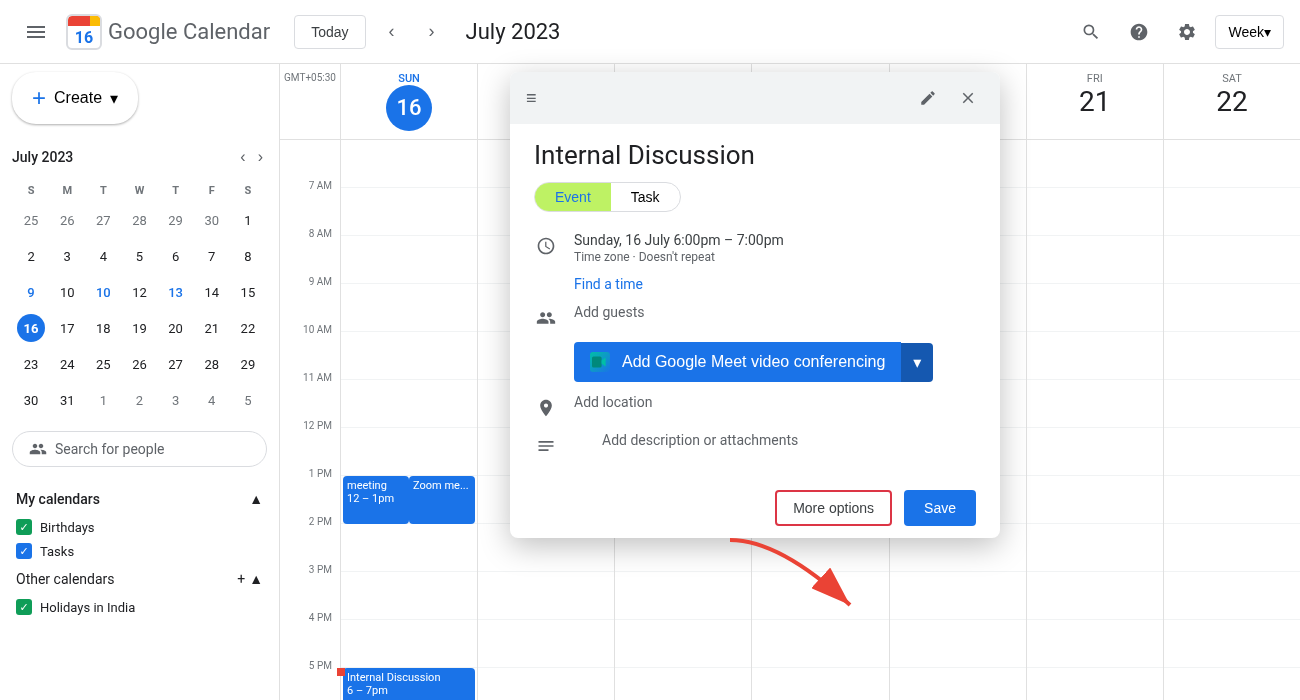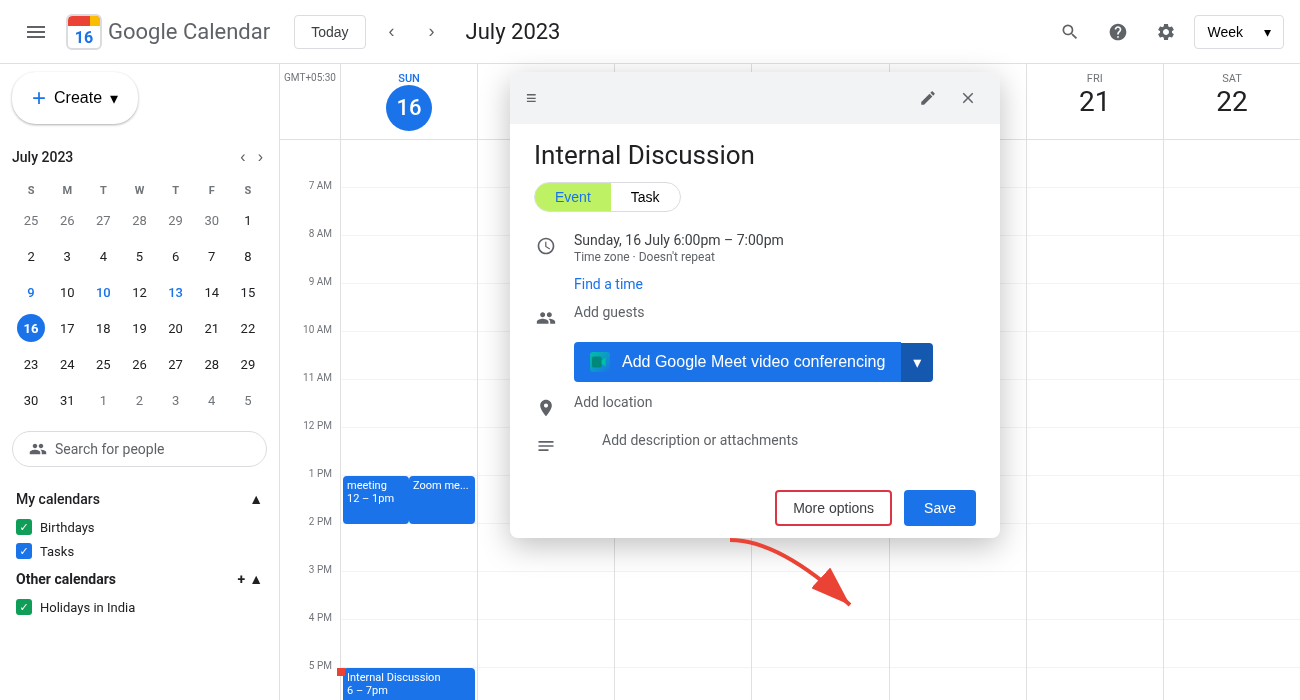--- a/index.html
+++ b/index.html
@@ -13,21 +13,21 @@
     .hamburger-btn { width: 40px; height: 40px; display: flex; align-items: center; justify-content: center; border-radius: 50%; cursor: pointer; border: none; background: transparent; }
     .hamburger-icon span { display: block; width: 18px; height: 2px; background: #5f6368; margin: 3px 0; }
     .google-calendar-logo { display: flex; align-items: center; gap: 4px; margin-right: 8px; }
     .logo-text { font-size: 22px; color: #5f6368; font-weight: 400; }
     .today-btn { border: 1px solid #dadce0; border-radius: 4px; padding: 8px 16px; font-size: 14px; cursor: pointer; background: #fff; color: #3c4043; margin-left: 8px; }
     .nav-arrows { display: flex; gap: 4px; }
     .nav-arrow { width: 36px; height: 36px; border-radius: 50%; border: none; background: transparent; cursor: pointer; display: flex; align-items: center; justify-content: center; color: #5f6368; font-size: 18px; }
     .header-month { font-size: 22px; font-weight: 400; color: #202124; margin-left: 8px; flex: 1; }
     .header-right { display: flex; align-items: center; gap: 8px; }
     .icon-btn { width: 40px; height: 40px; border-radius: 50%; border: none; background: transparent; cursor: pointer; display: flex; align-items: center; justify-content: center; color: #5f6368; font-size: 20px; }
-    .view-selector { border: 1px solid #dadce0; border-radius: 4px; padding: 8px 12px; font-size: 14px; cursor: pointer; background: #fff; display: flex; align-items: center; gap: 21px; }
+    .view-selector { border: 1px solid #dadce0; border-radius: 4px; padding: 8px 12px; font-size: 14px; cursor: pointer; background: #fff; display: flex; align-items: center; gap: 0; }
 
     
     .main-layout { display: flex; height: calc(700px - 64px); }
 
     
     .sidebar { width: 280px; padding: 8px 12px; border-right: 1px solid #e0e0e0; overflow-y: auto; flex-shrink: 0; }
     .create-btn { display: flex; align-items: center; gap: 8px; background: #fff; border: none; border-radius: 24px; padding: 12px 20px; font-size: 16px; cursor: pointer; box-shadow: 0 1px 3px rgba(0,0,0,0.2), 0 1px 2px rgba(0,0,0,0.14); margin-bottom: 16px; }
     .create-plus { font-size: 24px; color: #1a73e8; font-weight: 300; }
 
     
@@ -46,21 +46,21 @@
     .search-people { display: flex; align-items: center; gap: 8px; border: 1px solid #dadce0; border-radius: 24px; padding: 8px 16px; color: #5f6368; font-size: 14px; cursor: pointer; margin-bottom: 16px; }
 
     .section-header { display: flex; align-items: center; justify-content: space-between; padding: 8px 4px; font-size: 14px; font-weight: 500; cursor: pointer; }
     .calendar-item { display: flex; align-items: center; gap: 8px; padding: 4px 4px; cursor: pointer; font-size: 13px; }
     .cal-checkbox { width: 16px; height: 16px; border-radius: 3px; display: flex; align-items: center; justify-content: center; }
     .cal-checkbox.green { background: #0f9d58; }
     .cal-checkbox.blue-cb { background: #1a73e8; }
     .cal-checkbox.teal { background: #0f9d58; }
     .checkmark { color: #fff; font-size: 11px; }
 
-    .other-cals-header { display: flex; align-items: center; justify-content: space-between; padding: 8px 4px; font-size: 14px; font-weight: 700; }
+    .other-cals-header { display: flex; align-items: center; justify-content: space-between; padding: 8px 4px; font-size: 14px; font-weight: 400; }
 
     
     .calendar-area { flex: 1; display: flex; flex-direction: column; overflow: hidden; position: relative; }
     .day-headers { display: flex; border-bottom: 1px solid #e0e0e0; }
     .gmt-label { width: 60px; flex-shrink: 0; font-size: 10px; color: #70757a; padding: 8px 4px; text-align: right; }
     .day-col-header { flex: 1; text-align: center; padding: 8px 4px; border-left: 1px solid #e0e0e0; }
     .day-col-header .day-name { font-size: 11px; color: #70757a; }
     .day-col-header .day-num { font-size: 28px; font-weight: 400; color: #202124; line-height: 1.2; }
     .day-col-header.today-col .day-num { background: #1a73e8; color: #fff; border-radius: 50%; width: 46px; height: 46px; display: flex; align-items: center; justify-content: center; margin: 0 auto; font-size: 22px; font-weight: 500; }
     .day-col-header.today-col .day-name { color: #1a73e8; font-weight: 500; }

